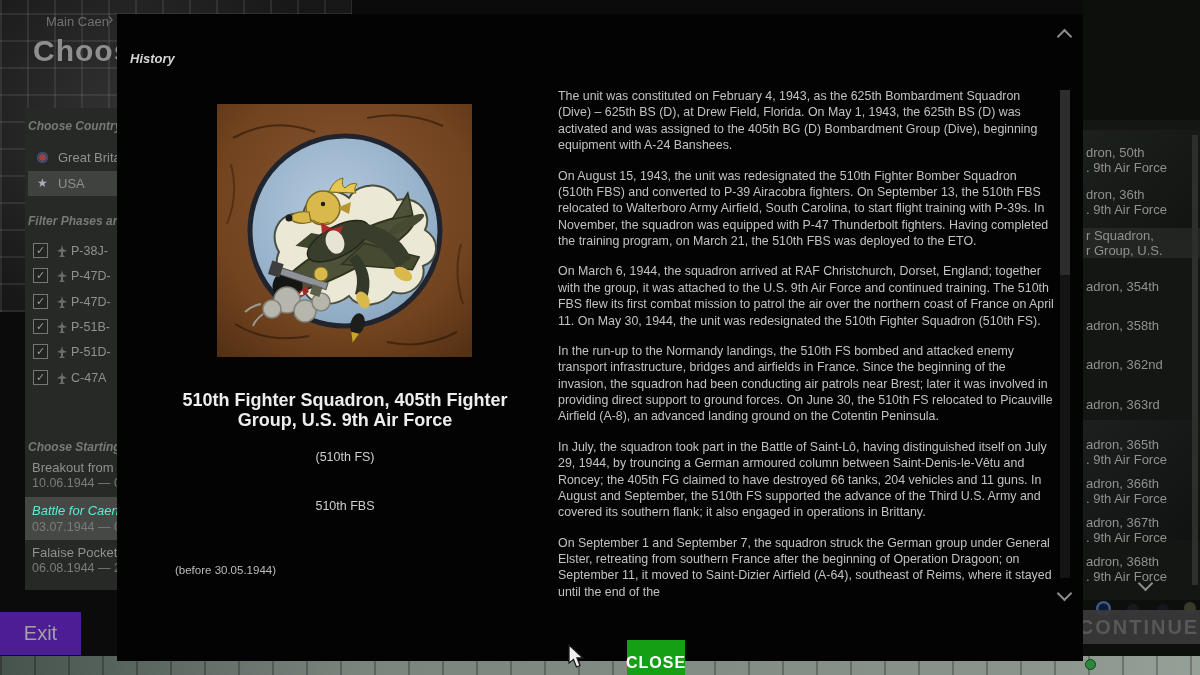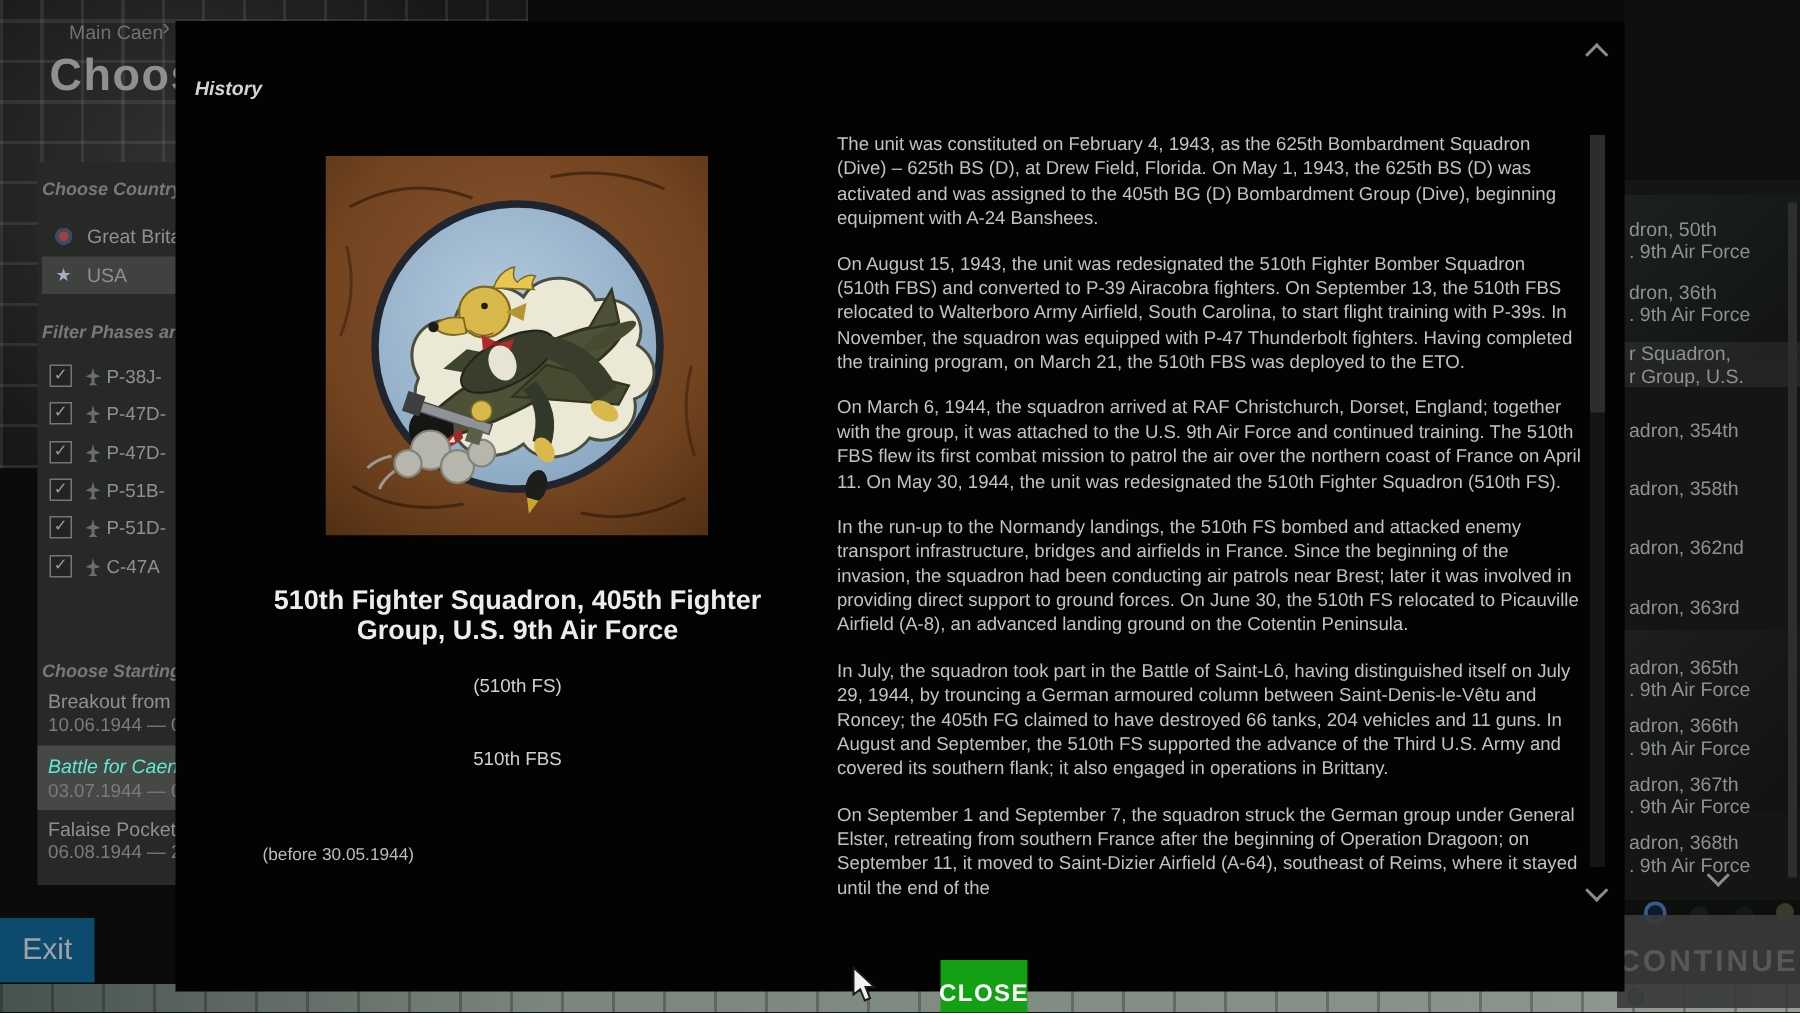--- a/index.html
+++ b/index.html
@@ -23,41 +23,41 @@
   .row-hl{background:#3f423f;}
   .roundel{width:13px;height:13px;border-radius:50%;
            background:radial-gradient(circle,#a04040 0 34%,#3c4a66 35% 62%,rgba(0,0,0,0) 63%);}
   .star-icon{font-size:12px;color:#a7afc0;}
   .checkbox{width:13px;height:13px;border:1.5px solid #747774;background:#222422;
             color:#9a9d9a;font-size:11px;line-height:12px;text-align:center;}
   .cb-label{font-size:12.5px;color:#8e918e;}
   .phase-name{font-size:13px;color:#8e918e;}
   .phase-dates{font-size:12.5px;color:#797c79;}
   .phase-sel{background:#454845;}
-  .exit-btn{left:0;top:612px;width:63px;height:43px;background:#0c4a6e;
+  .exit-btn{left:0;top:612px;width:81px;height:43px;background:#4c1d95;
             font-size:20px;color:#a2a2a2;display:flex;align-items:center;justify-content:center;}
 
   .right-panel{left:1083px;top:0;width:117px;height:675px;background:
       linear-gradient(180deg,#0d0f0d 0 120px,#141614 120px 600px,#0d0f0d 600px);}
   .right-photo1{left:1083px;top:130px;width:117px;height:110px;background:linear-gradient(135deg,#1d211d,#101310);}
   .right-photo2{left:1083px;top:420px;width:117px;height:120px;background:linear-gradient(135deg,#1c1f1e,#0f1211);}
   .sq-item{left:1083px;width:117px;padding-left:3px;}
   .sq-l1{font-size:13px;color:#8e918e;white-space:nowrap;}
   .sq-l2{font-size:13px;color:#8e918e;white-space:nowrap;}
   .sq-sel{background:rgba(62,66,62,0.35);}
   .list-scrollbar{left:1192px;top:135px;width:6px;height:450px;background:#2c2f2c;}
   .chev{width:9px;height:9px;border-right:2px solid #8a8d8a;border-bottom:2px solid #8a8d8a;}
   .chev-down{transform:rotate(45deg);}
   .chev-up{transform:rotate(-135deg);}
 
   .map-strip{left:0;top:656px;width:1200px;height:19px;background:
       repeating-linear-gradient(90deg, rgba(0,0,0,0.25) 0 2px, transparent 2px 34px),
       linear-gradient(90deg,#46524c,#79857d 30%,#8a948c 85%,#95a097);}
   .map-dot{border-radius:50%;}
-  .continue-btn{left:1078px;top:610px;width:122px;height:62px;background:rgba(58,58,58,0.92);
+  .continue-btn{left:1078px;top:610px;width:122px;height:34px;background:rgba(58,58,58,0.92);
       font-size:20px;font-weight:bold;letter-spacing:2px;color:#585858;
       display:flex;align-items:center;justify-content:center;}
 
   
   .modal{left:117px;top:14px;width:966px;height:647px;background:#030303;z-index:10;}
   .history-label{left:130px;top:51px;font-size:13px;font-style:italic;font-weight:bold;color:#d4d4d4;z-index:11;}
   .emblem{left:217px;top:104px;width:255px;height:253px;z-index:11;}
   .unit-title{left:175px;top:390px;width:340px;text-align:center;font-size:18px;font-weight:bold;
               color:#ededed;line-height:1.12;z-index:11;}
   .unit-desig{left:175px;top:450px;width:340px;text-align:center;font-size:12.5px;color:#cfcfcf;z-index:11;}

